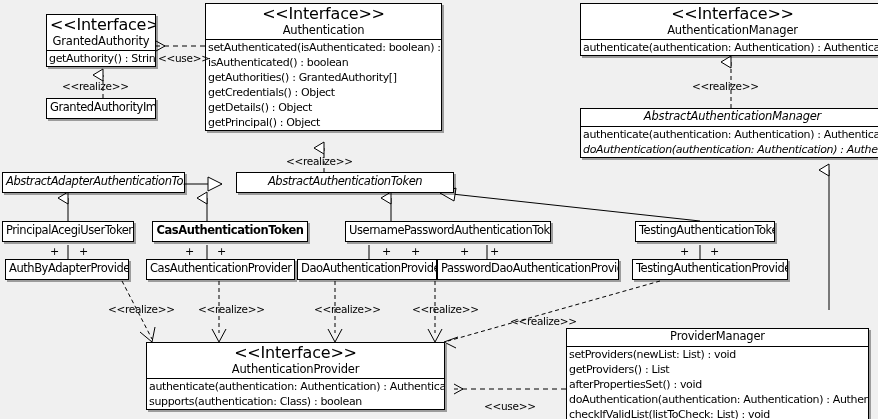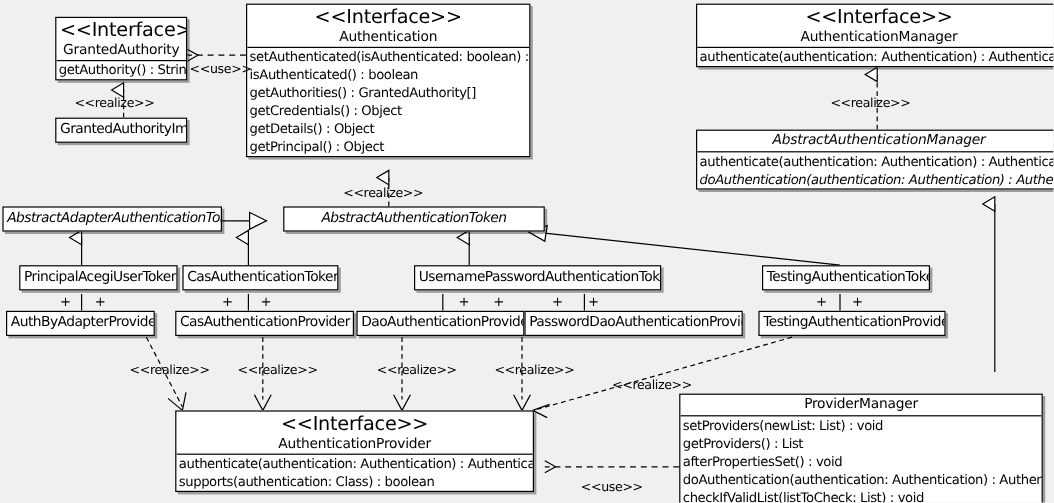--- a/index.html
+++ b/index.html
@@ -270,27 +270,27 @@
       <span class="cls-name abstract">AbstractAdapterAuthenticationToken</span>
     </div>
   </div>
 
   <div class="uml-box compact" style="left:236px; top:172px; width:218px;">
     <div class="uml-head">
       <span class="cls-name abstract">AbstractAuthenticationToken</span>
     </div>
   </div>
 
-  <div class="uml-box compact" style="left:16px; top:221px; width:132px;">
+  <div class="uml-box compact" style="left:2px; top:221px; width:132px;">
     <div class="uml-head">
       <span class="cls-name">PrincipalAcegiUserToken</span>
     </div>
   </div>
 
-  <div class="uml-box compact" style="left:152px; top:221px; width:130px;">
+  <div class="uml-box compact" style="left:152px; top:221px; width:156px;font-weight:bold;">
     <div class="uml-head">
       <span class="cls-name">CasAuthenticationToken</span>
     </div>
   </div>
 
   <div class="uml-box compact" style="left:345px; top:221px; width:206px;">
     <div class="uml-head">
       <span class="cls-name">UsernamePasswordAuthenticationToken</span>
     </div>
   </div>

